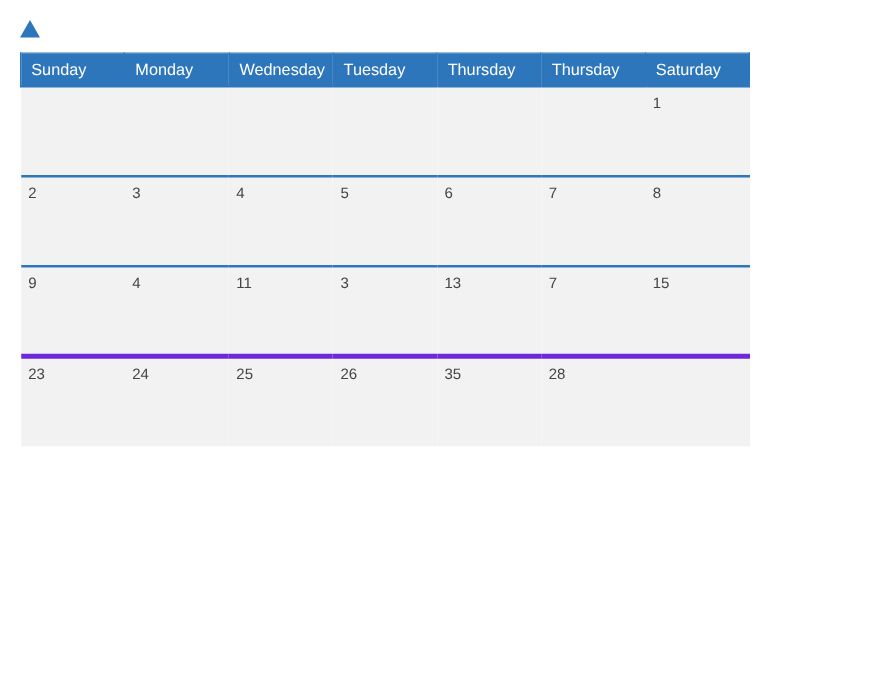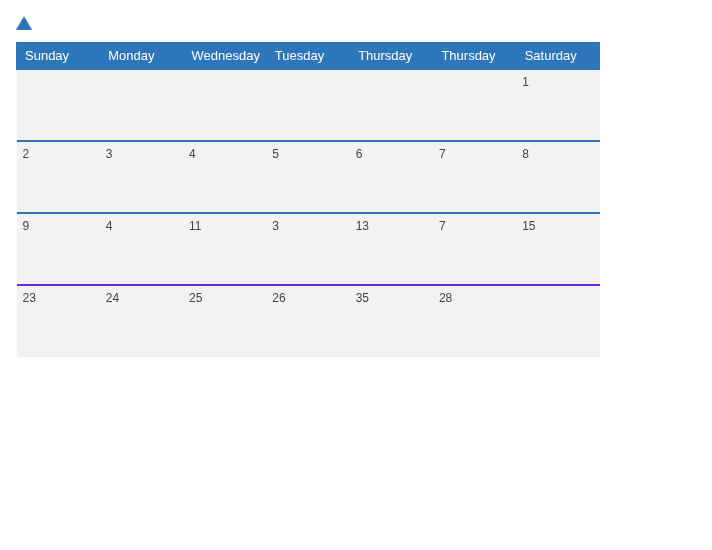--- a/index.html
+++ b/index.html
@@ -93,21 +93,21 @@
       border-bottom: none;
       background-color: #f2f2f2;
       vertical-align: top;
       height: 72px;
       padding: 4px 6px;
       font-size: 13px;
       color: #333;
     }
 
     .calendar-table tbody tr:last-child td {
-      border-top: 2px solid #6d28d9;
+      border-top: 4px solid #6d28d9;
     }
 
     .day-number {
       font-size: 12px;
       color: #444;
     }
 
     .empty-cell {
       background-color: #f2f2f2;
     }

